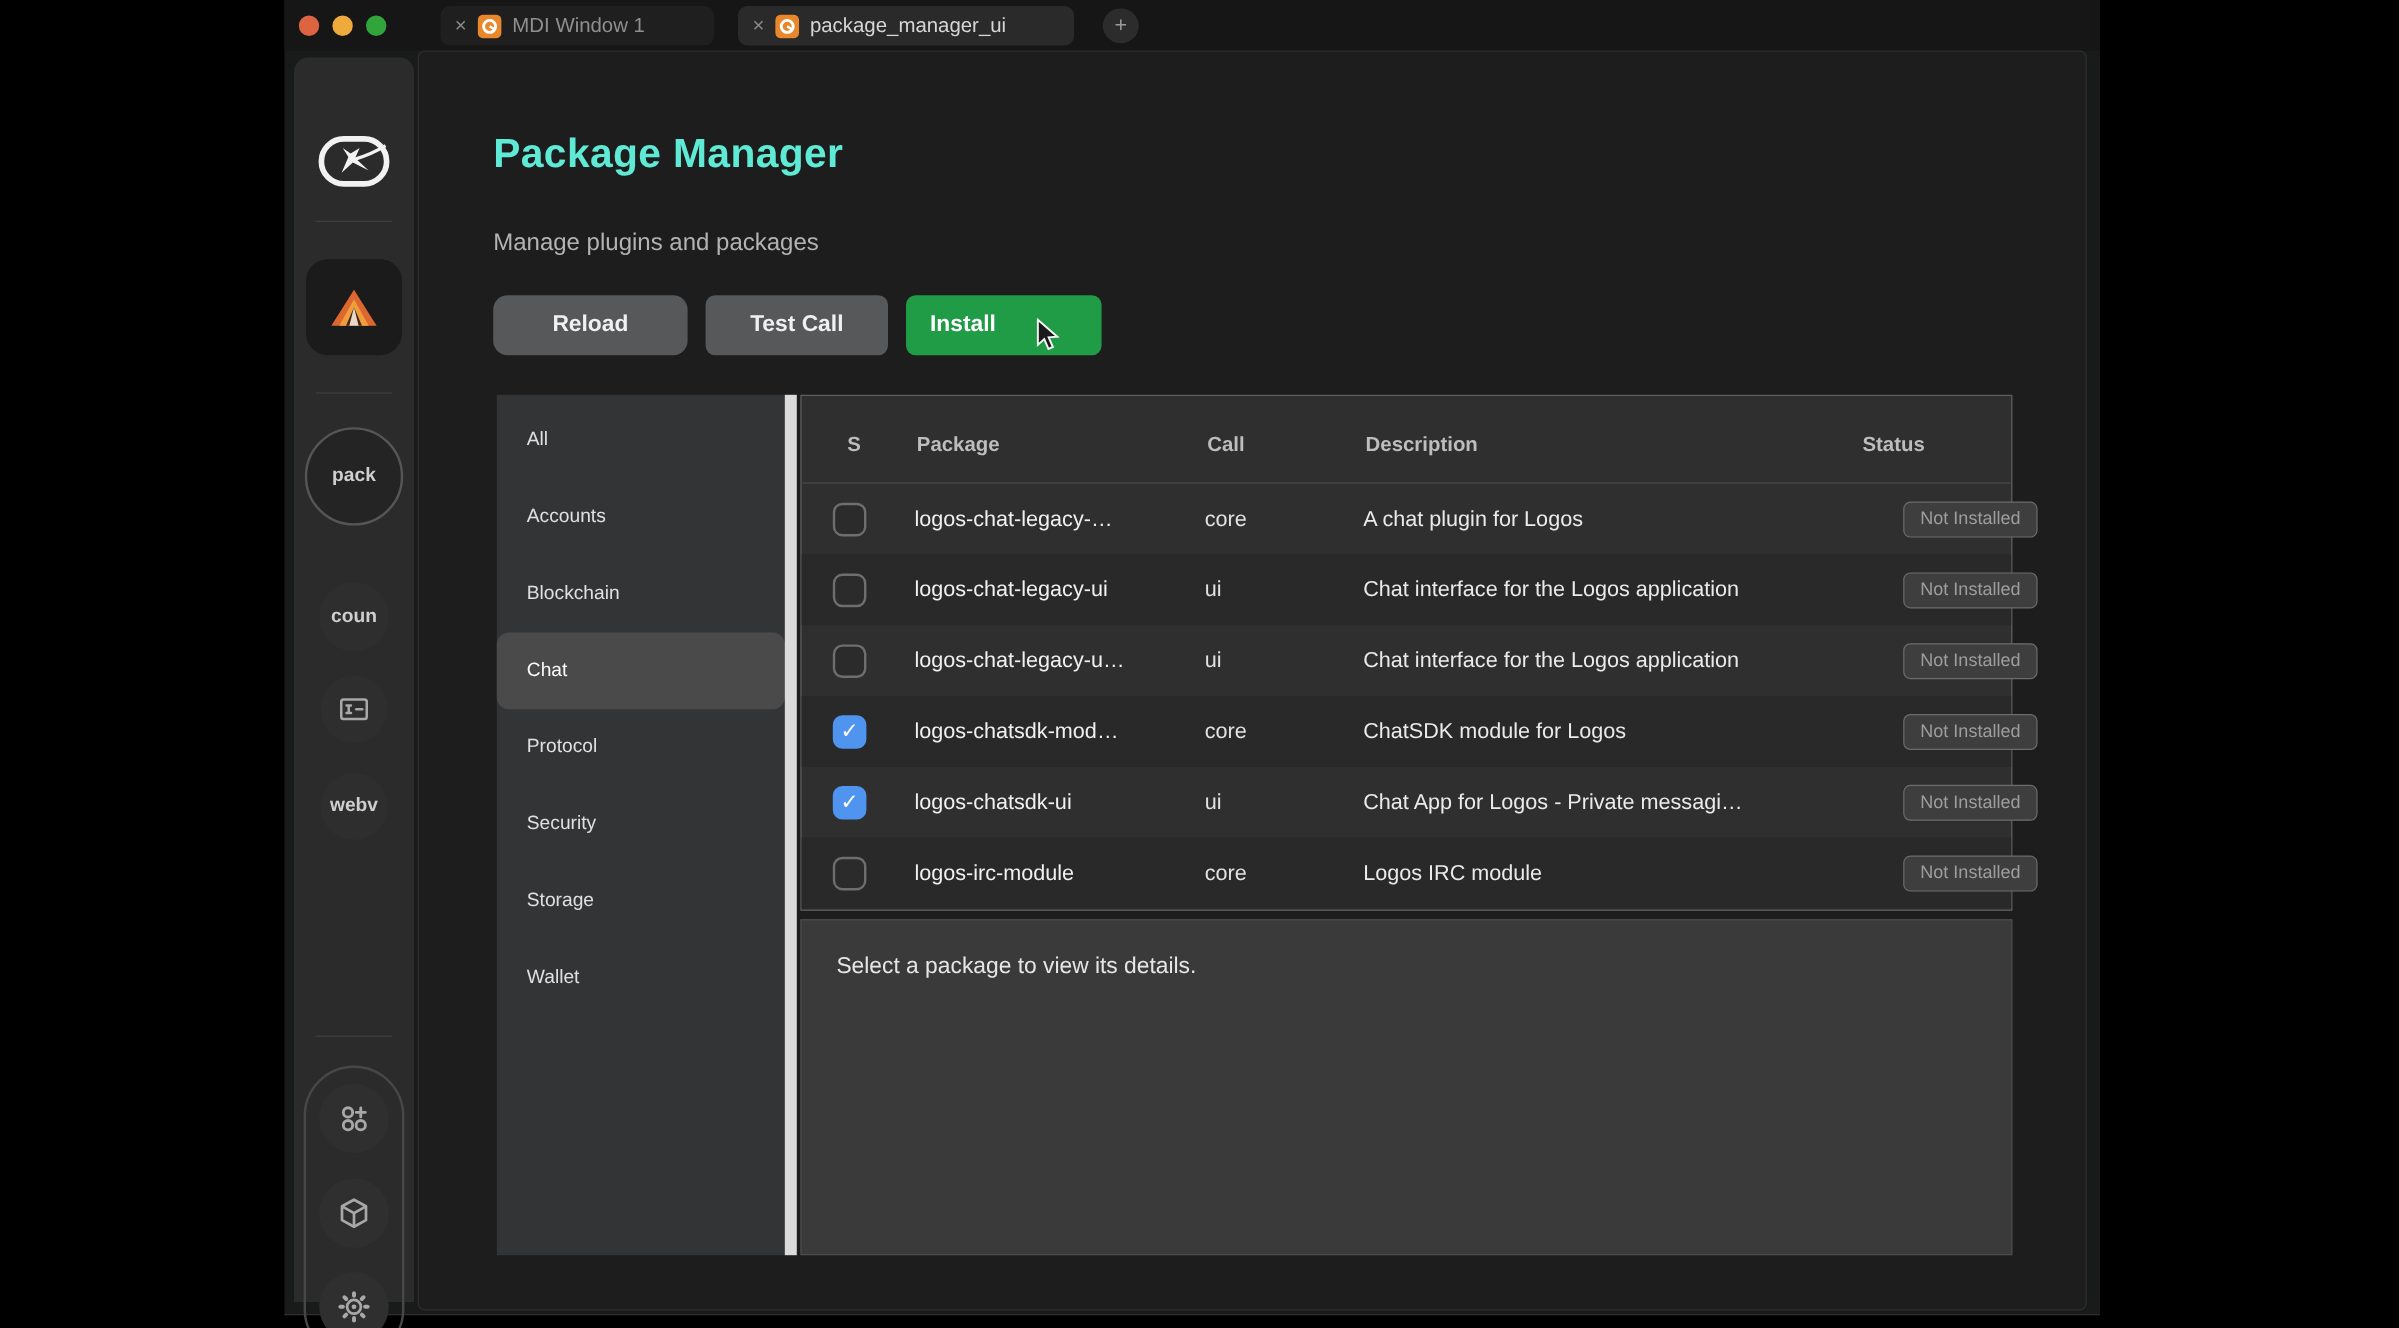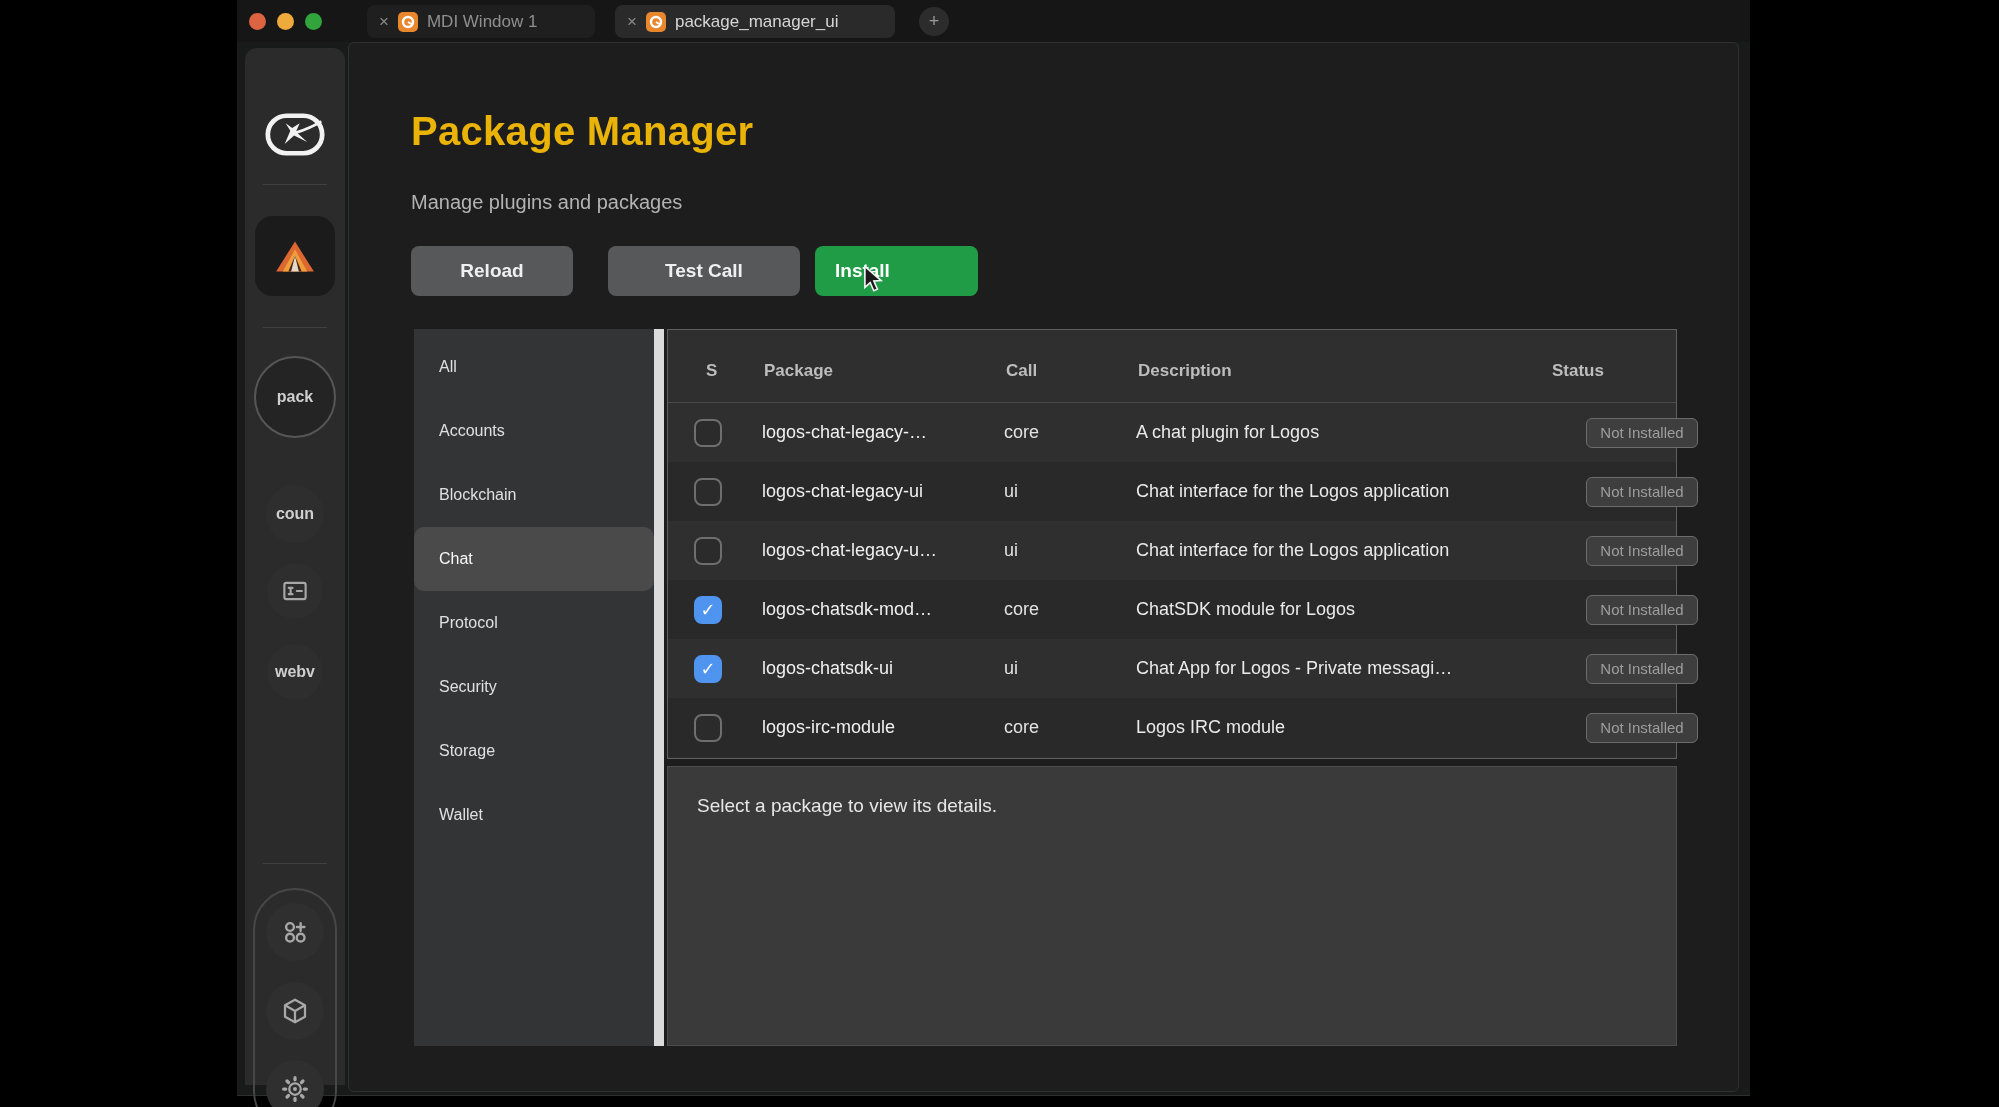--- a/index.html
+++ b/index.html
@@ -39,26 +39,26 @@
   .app-coun { top:437px; width:58px; height:58px; }
   .app-inpt { top:515px; width:56px; height:56px; }
   .app-webv { top:596px; width:56px; height:56px; }
   .capsule { top:840px; width:84px; height:245px; border:2px solid #474747; border-radius:44px;
              display:flex; flex-direction:column; align-items:center; justify-content:space-between; padding:13px 0; }
   .capsule .circ { width:58px; height:58px; background:#2f2f2f; }
 
   
   .main { position:absolute; left:111px; top:42px; width:1391px; height:1050px;
           background:#1d1d1e; border:1px solid #303030; border-radius:6px; }
-  .page-title { position:absolute; left:62px; top:66px; font-size:40px; font-weight:700; color:#eab308; letter-spacing:.3px; }
+  .page-title { position:absolute; left:62px; top:66px; font-size:34px; font-weight:700; color:#5eead4; letter-spacing:.3px; }
   .page-sub   { position:absolute; left:62px; top:148px; font-size:20px; color:#b3b3b3; }
   .btn-row { position:absolute; left:62px; top:203px; display:flex; gap:15px; }
   .btn { height:50px; border-radius:8px; border:none; font-family:inherit; font-size:19px; font-weight:600;
          color:#f0f0f0; background:#565859; display:flex; align-items:center; justify-content:center; }
-  .btn.w1 { width:162px; } .btn.w2 { width:192px;margin-left:20px; }
+  .btn.w1 { width:162px;border-radius:12px; } .btn.w2 { width:152px; }
   .btn.install { width:163px; background:#209b46; color:#fff; justify-content:flex-start; padding-left:20px; }
   .cursor { position:absolute; left:512px; top:222px; width:24px; height:28px; }
 
   
   .catpanel { position:absolute; left:65px; top:286px; width:240px; height:717px;
               background:#333436; padding-top:6px; }
   .cat-item { height:64px; display:flex; align-items:center; padding-left:25px;
               font-size:16px; color:#e0e0e0; }
   .cat-item.selected { background:#4a4a4b; border-radius:10px; color:#fafafa; }
   .splitter { position:absolute; left:305px; top:286px; width:10px; height:717px; background:#dbdbdb; }

